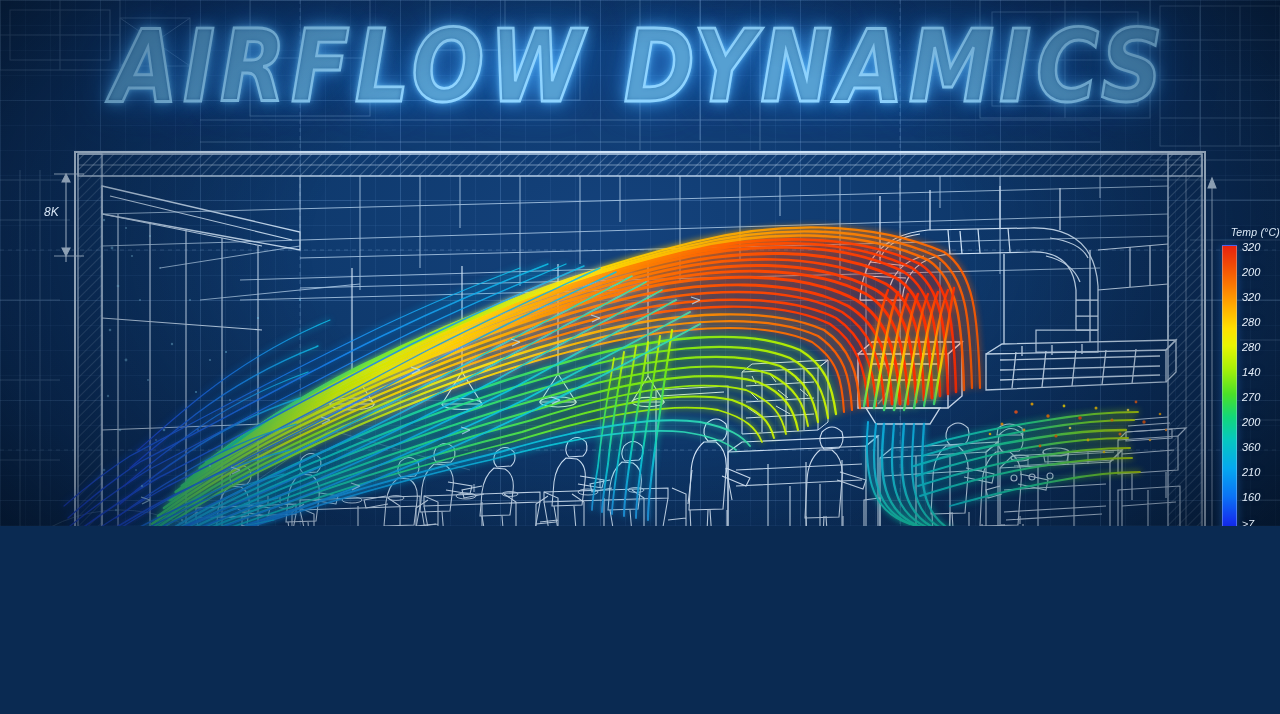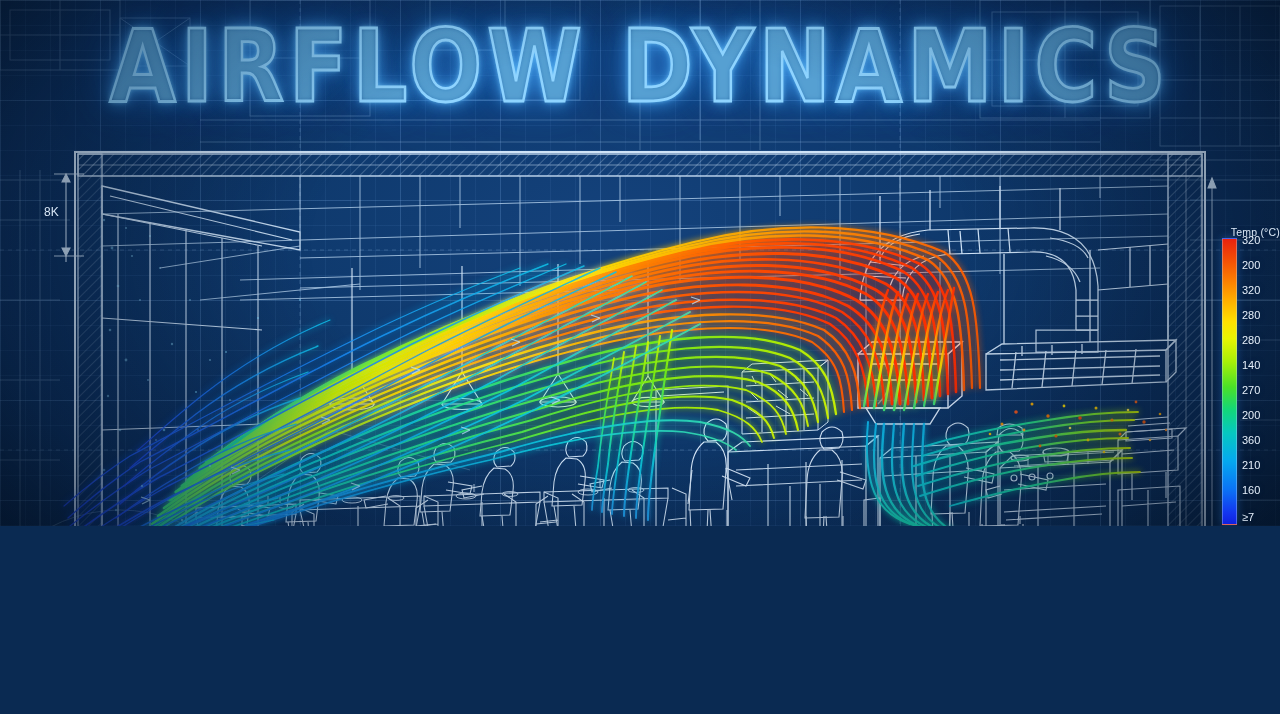--- a/index.html
+++ b/index.html
@@ -2,20 +2,21 @@
 <html><head>
 <meta charset="utf-8">
 <style>
   html,body{margin:0;padding:0;background:#0a2a52;}
   body{font-family:"Liberation Sans",sans-serif;}
 
   #stage{
     position:relative;width:1280px;height:526px;overflow:hidden;
     background:
       radial-gradient(ellipse 900px 520px at 48% 44%, #14427c 0%, #0f3a6e 35%, #0c2f5c 68%, #0a2748 100%);
+    font-style: italic;
   }
 
   
   .grid-minor,.grid-major{position:absolute;inset:0;pointer-events:none;}
   .grid-minor{
     background-image:
       linear-gradient(to right, rgba(130,185,245,.075) 1px, transparent 1px),
       linear-gradient(to bottom, rgba(130,185,245,.075) 1px, transparent 1px);
     background-size:25px 25px;
   }
@@ -44,21 +45,21 @@
       0 0 14px rgba(80,180,255,.85),
       0 0 30px rgba(50,150,255,.6),
       0 0 58px rgba(30,120,240,.42);
     transform:scaleY(1.18) scaleX(1.02);
   }
 
   
   #colorbar-panel{position:absolute;left:1218px;top:226px;width:62px;height:320px;}
   #cb-title{font-size:10.5px;color:#dce9f7;letter-spacing:.2px;white-space:nowrap;
     text-shadow:0 0 4px rgba(10,35,70,.9);text-align:right;}
-  #cb-body{position:relative;height:285px;}
+  #cb-body{position:relative;margin-top:7px;height:285px;}
   #cb-gradient{
     position:absolute;left:4px;top:0;width:13px;height:285px;border:1px solid rgba(190,220,250,.35);
     background:linear-gradient(to bottom,
       #e8220e 0%, #f24c06 7%, #fb7a02 14%, #ffab00 21%, #ffe000 29%,
       #e8f502 35%, #a8f008 43%, #4ae028 52%, #12d67a 60%,
       #06c7c0 68%, #05a8f0 78%, #0b72f5 88%, #1336f0 96%, #1020e0 100%);
     box-shadow:0 0 9px rgba(60,150,255,.35);
   }
   .cb-tick{position:absolute;left:24px;font-size:11px;color:#e6f0fb;
     transform:translateY(-50%);text-shadow:0 0 4px rgba(8,30,60,.95);white-space:nowrap;}

